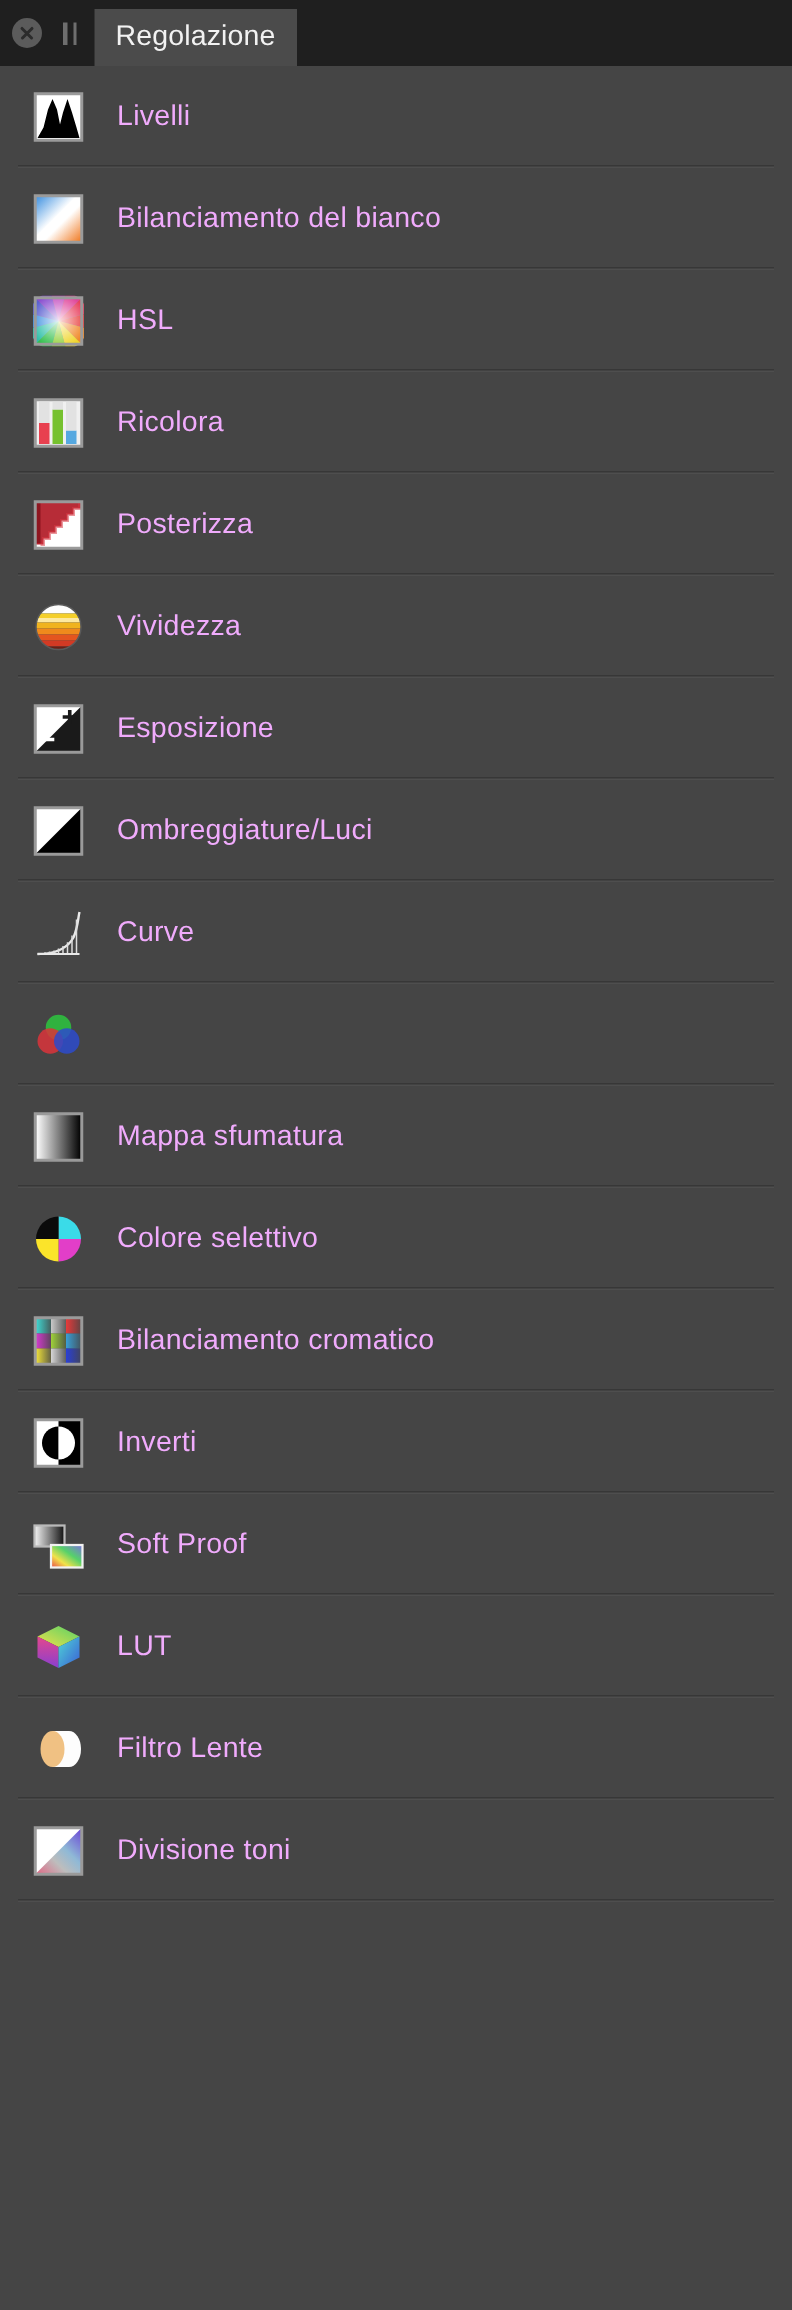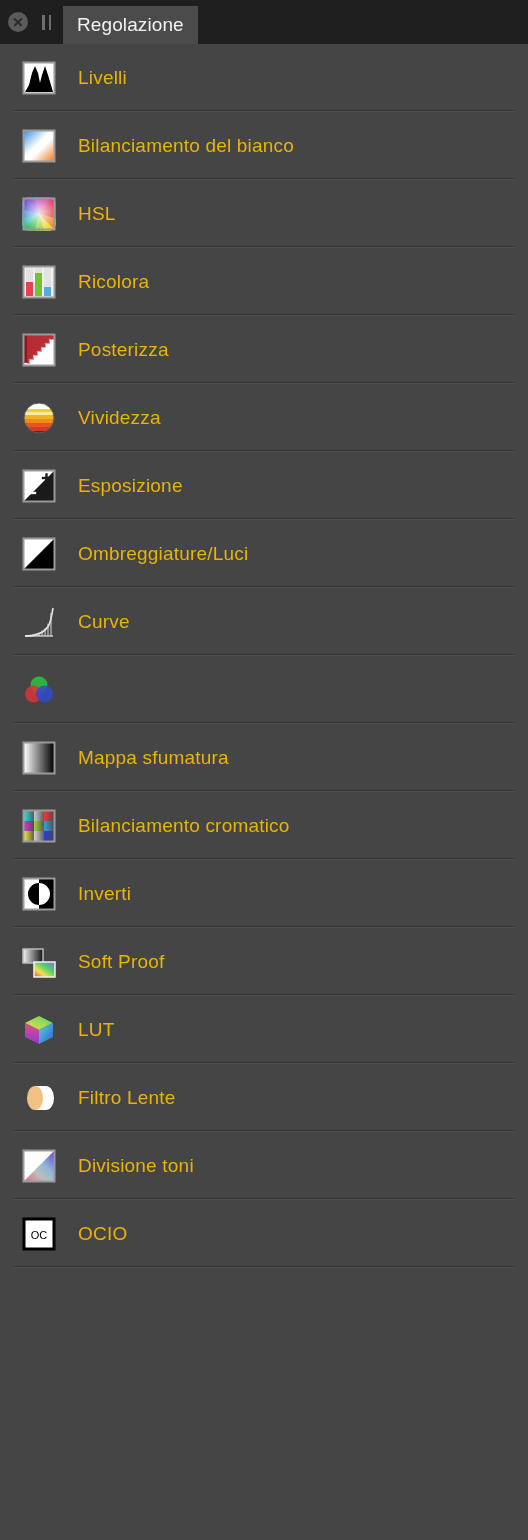--- a/index.html
+++ b/index.html
@@ -104,21 +104,21 @@
   }
   .row .ico {
     width: 34px; height: 34px;
     flex: 0 0 34px;
     margin-right: 22px;
     position: relative;
     overflow: hidden;
   }
   .row .ico svg { display: block; width: 34px; height: 34px; }
   .row .lbl {
-    color: #eab308;
+    color: #f0abfc;
     font-size: 19px;
     white-space: nowrap;
     letter-spacing: .2px;
   }
 </style>
 </head>
 <body>
 
 <div id="titlebar">
   <div class="tb-left">
@@ -309,20 +309,33 @@
           </defs>
         <rect x="2" y="2" width="30" height="30" fill="url(#gm)"></rect>
           <rect x="1.5" y="1.5" width="31" height="31" fill="none" stroke="#9a9a9a" stroke-width="2"></rect>
         </svg>
       </span>
       <span class="lbl">Mappa sfumatura</span>
     </div>
     <div class="row">
       <span class="ico">
         <svg viewBox="0 0 34 34">
+          <g transform="translate(17,17)">
+        <path d="M0 0 L0 -15 A15 15 0 0 1 15 0 Z" fill="#3adbe8"></path>
+        <path d="M0 0 L15 0 A15 15 0 0 1 0 15 Z" fill="#e23ec8"></path>
+        <path d="M0 0 L0 15 A15 15 0 0 1 -15 0 Z" fill="#fbe42a"></path>
+        <path d="M0 0 L-15 0 A15 15 0 0 1 0 -15 Z" fill="#0b0b0b"></path>
+          </g>
+        </svg>
+      </span>
+      <span class="lbl">Colore selettivo</span>
+    </div>
+    <div class="row">
+      <span class="ico">
+        <svg viewBox="0 0 34 34">
           <defs>
             <linearGradient id="cb00" x1="0" y1="0" x2="1" y2="0">
           <stop offset="0" stop-color="#3fd9d4"></stop>
               <stop offset="1" stop-color="#3fd9d4" stop-opacity=".18"></stop>
             </linearGradient>
           </defs>
           <rect x="2" y="2" width="10" height="10" fill="url(#cb00)"></rect>
           <defs>
             <linearGradient id="cb01" x1="0" y1="0" x2="1" y2="0">
           <stop offset="0" stop-color="#c9c9c9"></stop>
@@ -461,22 +474,13 @@
               <stop offset="1" stop-color="#6a46d6"></stop>
             </linearGradient>
           </defs>
         <rect x="2" y="2" width="30" height="30" fill="#fff"></rect>
         <path d="M32 2 L32 32 L2 32 Z" fill="url(#st)"></path>
           <rect x="1.5" y="1.5" width="31" height="31" fill="none" stroke="#9a9a9a" stroke-width="2"></rect>
         </svg>
       </span>
       <span class="lbl">Divisione toni</span>
     </div>
-    <div class="row">
-      <span class="ico">
-        <svg viewBox="0 0 34 34">
-          <rect x="2" y="2" width="30" height="30" fill="#fff" stroke="#000" stroke-width="3"></rect>
-        <text x="17" y="22" text-anchor="middle" font-family="Liberation Sans, sans-serif" font-size="11" fill="#000">OC</text>
-        </svg>
-      </span>
-      <span class="lbl">OCIO</span>
-    </div>
   </div>
 
 </body></html>

